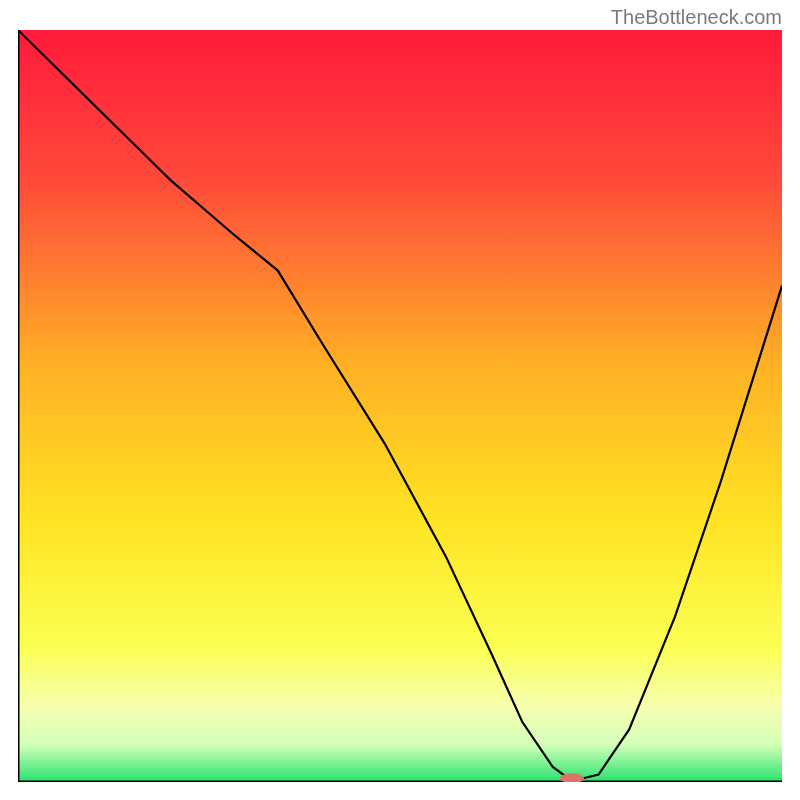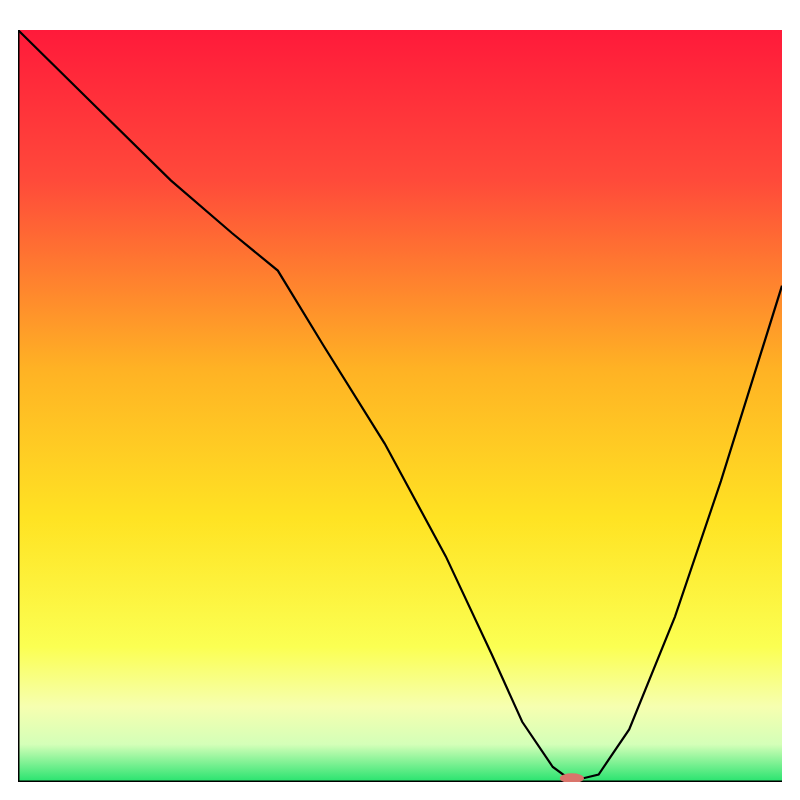--- a/index.html
+++ b/index.html
@@ -4,20 +4,21 @@
 <style>
   html,body{margin:0;padding:0;width:800px;height:800px;overflow:hidden;background:#fff}
   .frame{position:relative;width:800px;height:800px}
   .plot{position:absolute;left:18px;top:30px;width:764px;height:752px}
   .watermark{position:absolute;top:6px;right:18px;font:20px Arial,Helvetica,sans-serif;color:#7a7a7a}
   svg{display:block}
 </style>
 </head>
 <body>
 <div class="frame">
+  <div class="watermark">TheBottleneck.com</div>
 
   <div class="plot">
     <svg id="svg" width="764" height="752" viewBox="0 0 764 752">
         <defs>
           <linearGradient id="bg" x1="0" y1="0" x2="0" y2="1">
             <stop offset="0%" stop-color="#ff1a3a"></stop>
             <stop offset="20%" stop-color="#ff4a3a"></stop>
             <stop offset="45%" stop-color="#ffb224"></stop>
             <stop offset="65%" stop-color="#ffe323"></stop>
             <stop offset="82%" stop-color="#fbff52"></stop>

